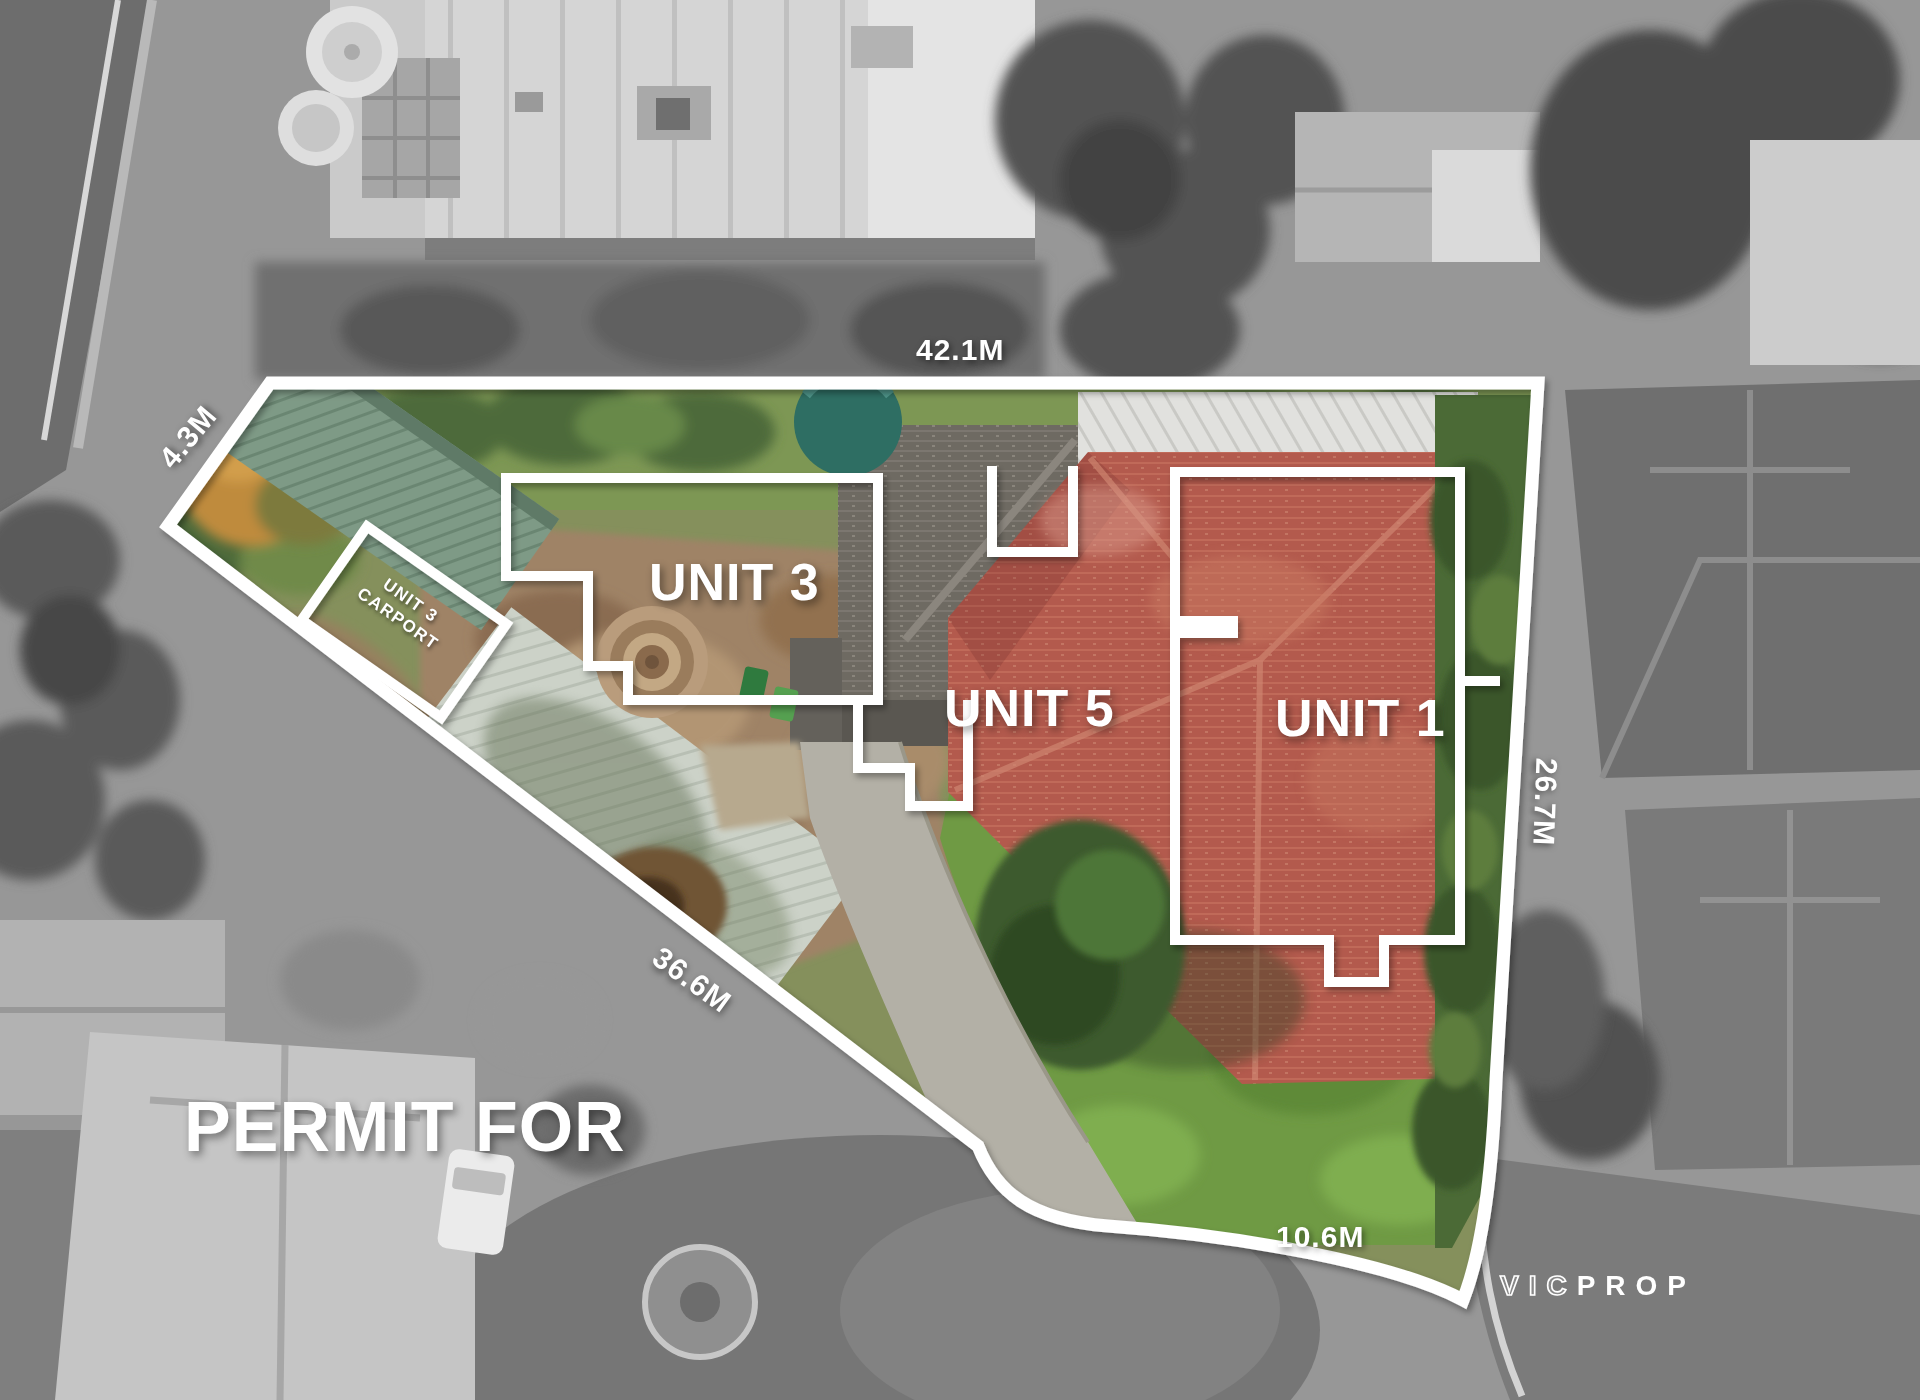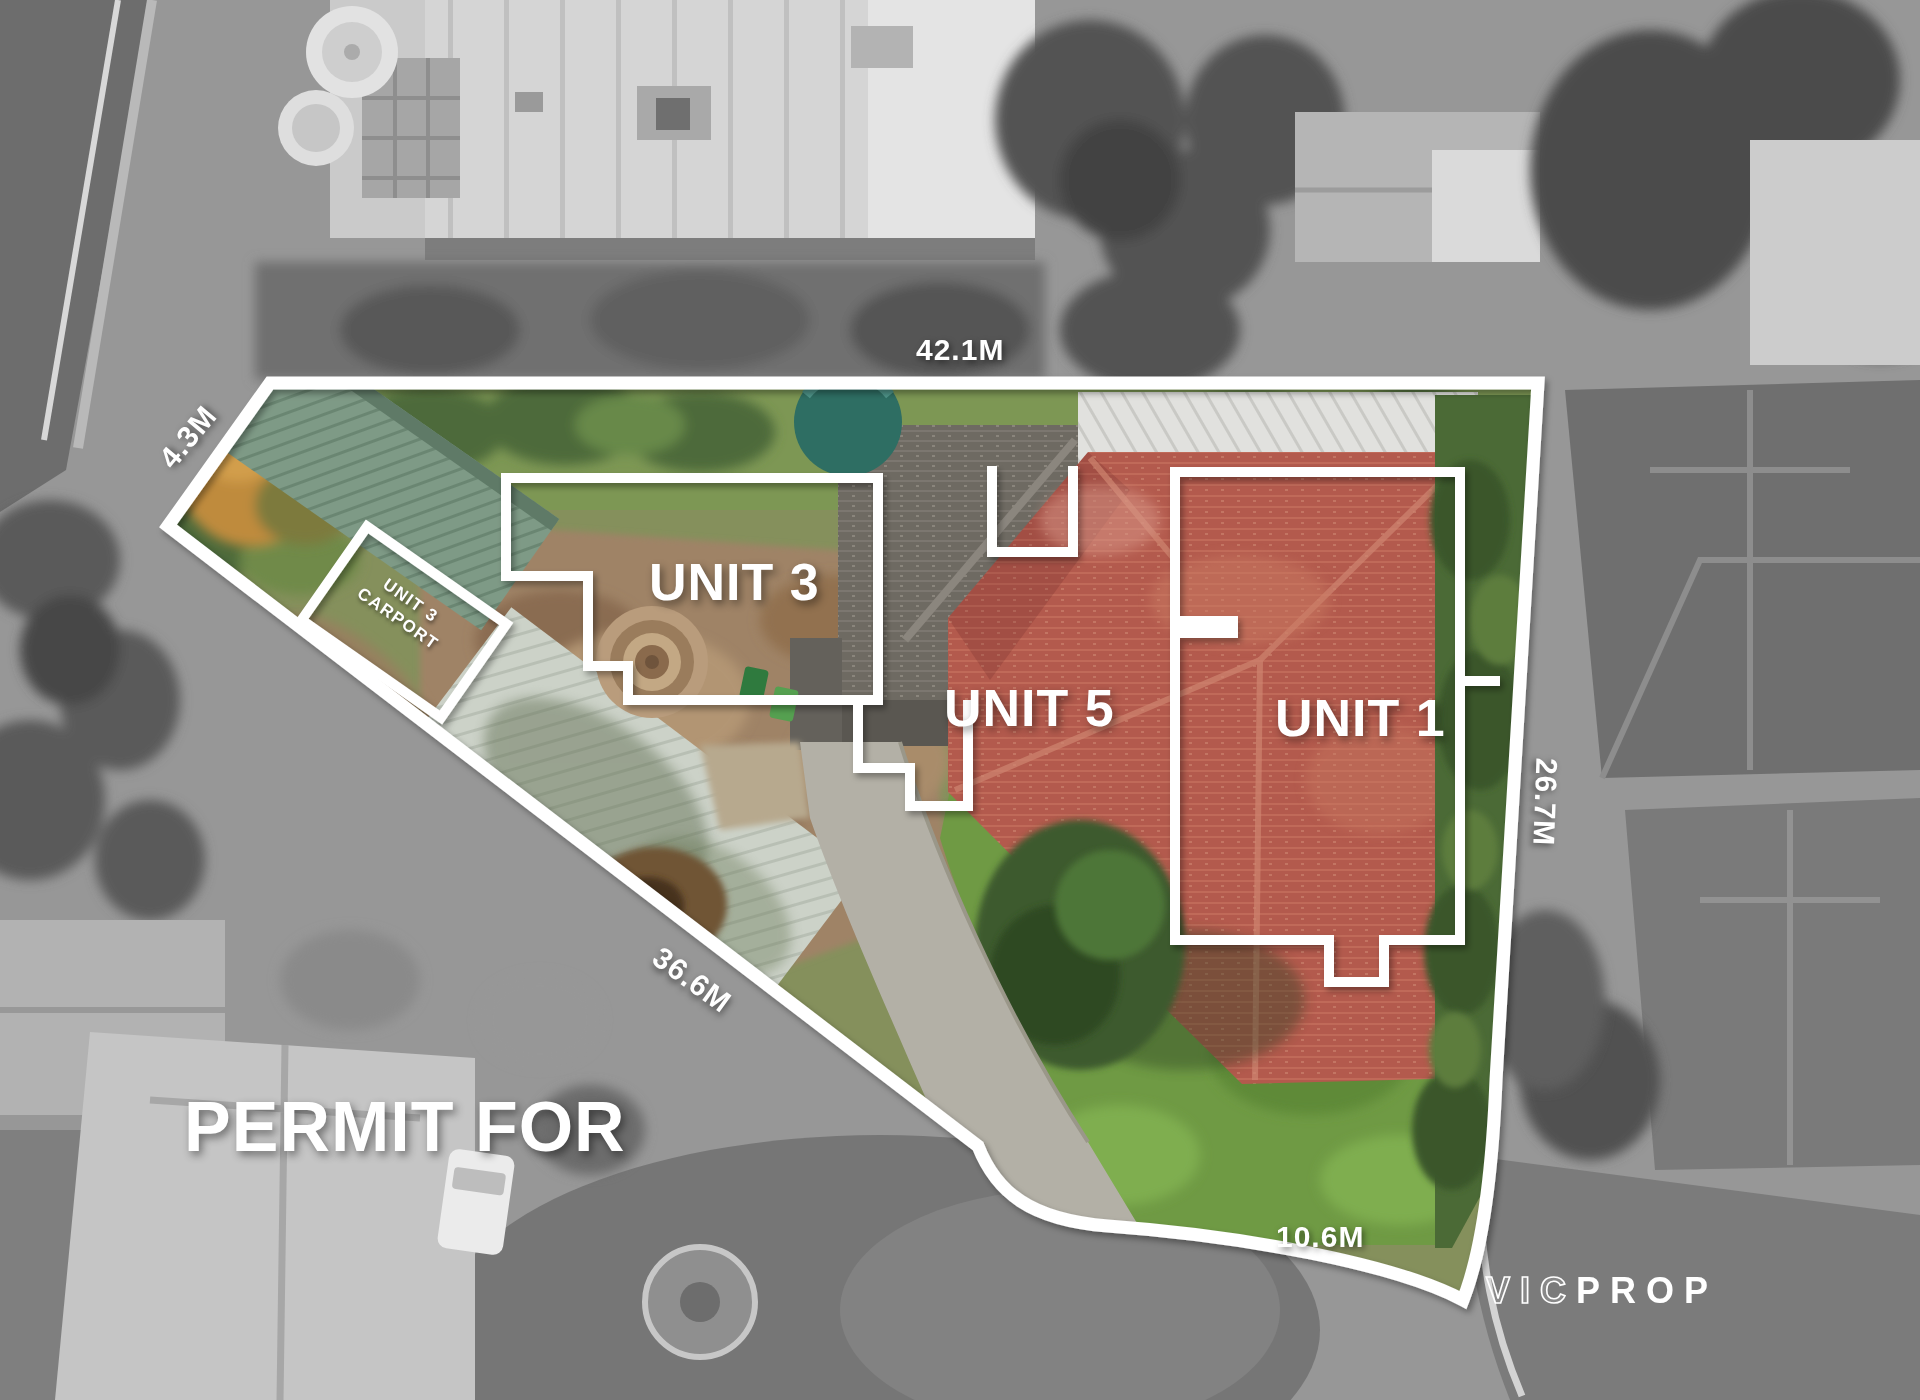--- a/index.html
+++ b/index.html
@@ -14,22 +14,22 @@
   .rot-92{transform:rotate(92deg);}
   .rot-36{transform:rotate(36deg);}
   .center120{width:120px;text-align:center;}
   .carport-box{position:absolute;left:314px;top:588px;width:180px;
                transform:rotate(35deg);text-align:center;color:#fff;font-weight:800;
                font-size:17px;line-height:22px;letter-spacing:1.5px;
                text-shadow:2px 2px 4px rgba(0,0,0,.5);}
   .permit{position:absolute;left:184px;top:1094px;color:#fff;font-weight:800;
           font-size:70px;line-height:66px;letter-spacing:1px;
           text-shadow:3px 4px 8px rgba(0,0,0,.45);}
-  .brand{position:absolute;left:1486px;top:1270px;font-size:36px;letter-spacing:10px;
-         color:#fff;white-space:nowrap;}
+  .brand{position:absolute;left:1486px;top:1270px;font-size:28px;letter-spacing:10px;
+         color:#fff;white-space:nowrap;padding-left:14px;}
   .brand .vic{font-weight:600;color:rgba(255,255,255,0.10);
               -webkit-text-stroke:1.6px #ffffff;}
   .brand .prop{font-weight:800;color:#fff;}
 </style>
 </head>
 <body>
 
 <div class="stage">
 
 <svg width="1920" height="1400" viewBox="0 0 1920 1400">

